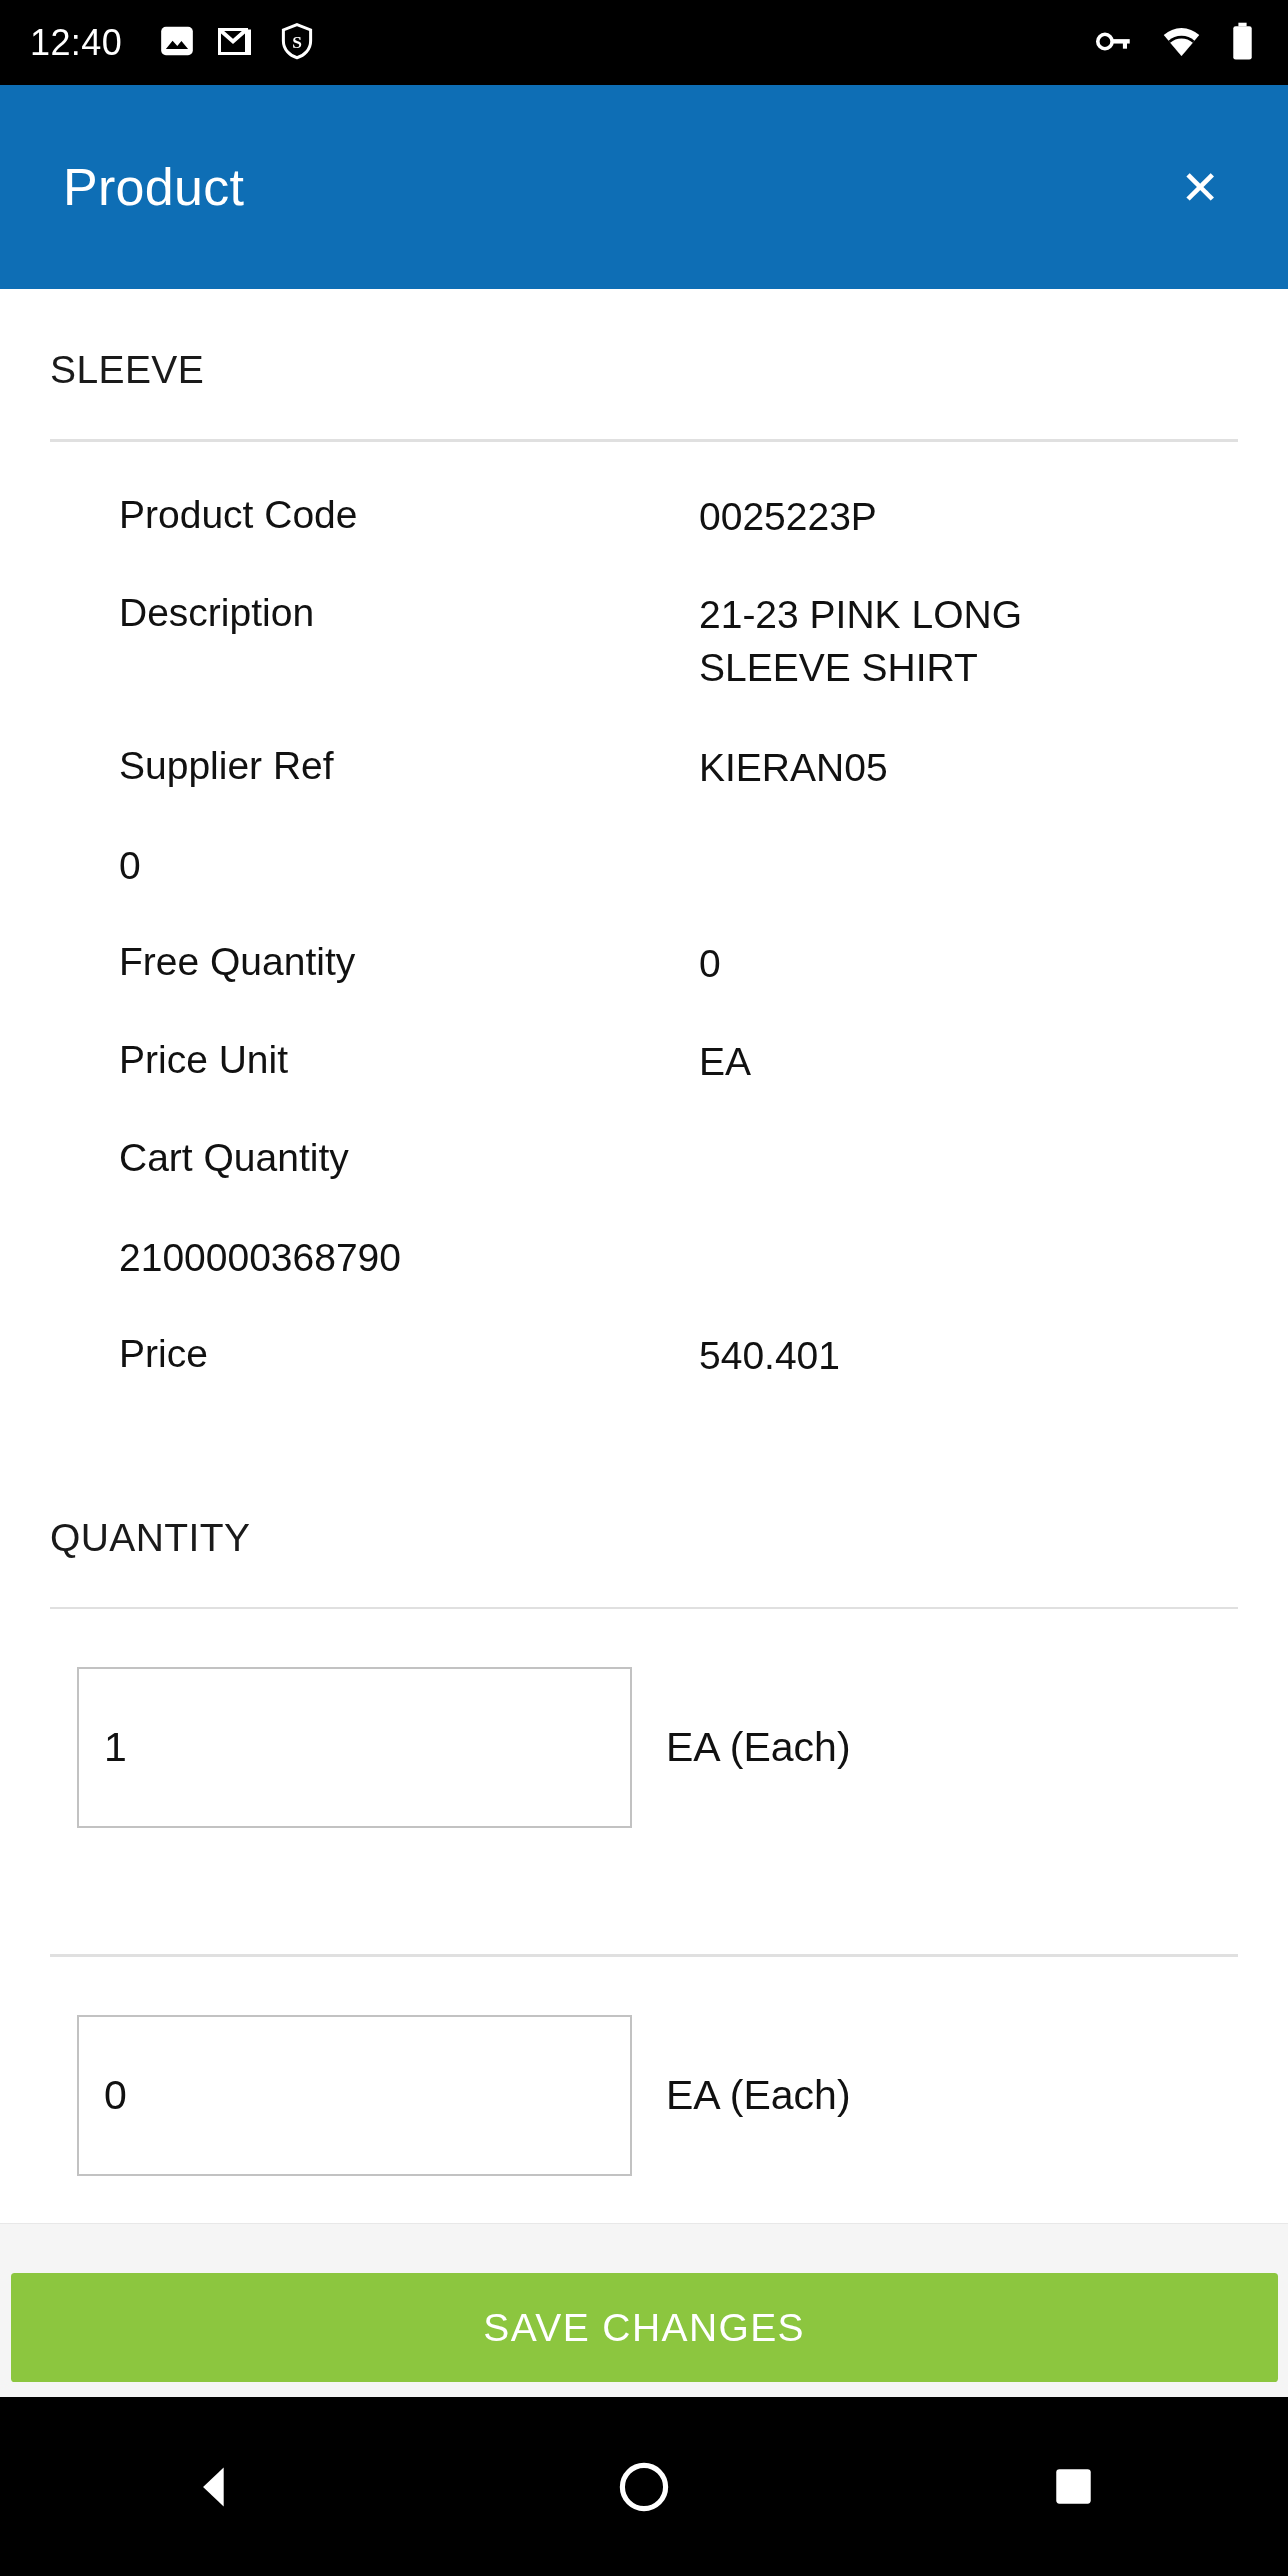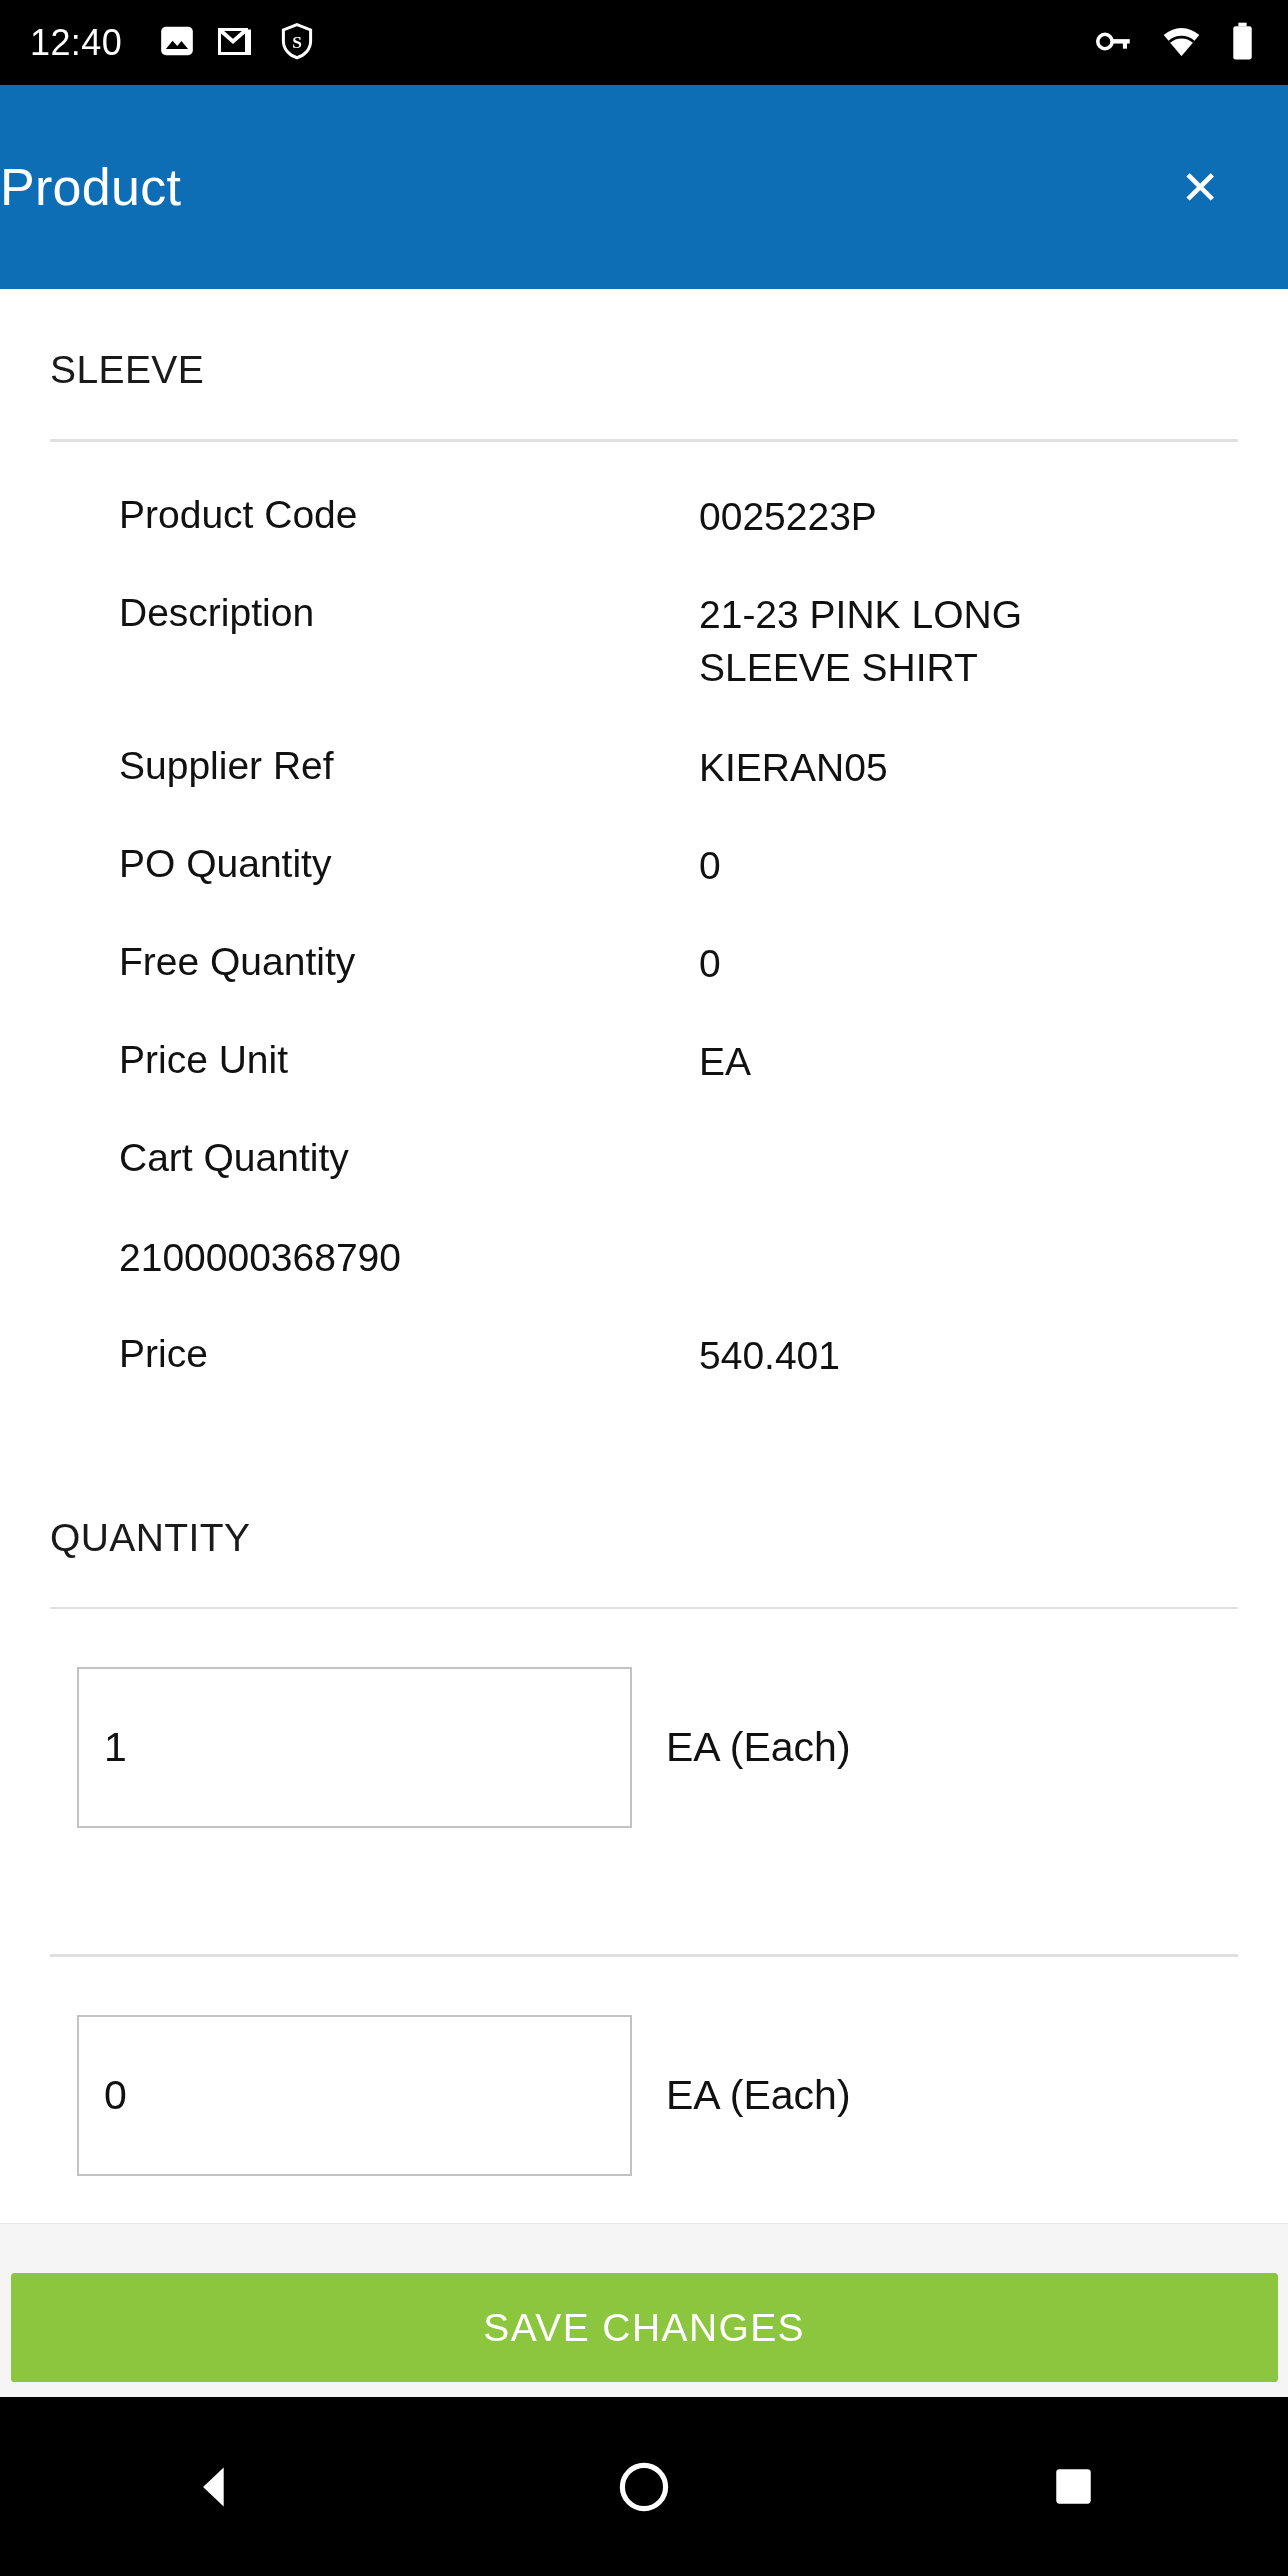--- a/index.html
+++ b/index.html
@@ -29,21 +29,21 @@
   .sb-icon { display:block; }
 
   
   .appbar {
     position:absolute; top:85px; left:0; width:1288px; height:204px;
     background:#0E6EB5;
     display:flex; align-items:center;
   }
   .appbar-title {
     color:#ffffff; font-size:52px; font-weight:400;
-    letter-spacing:0.3px;
+    margin-left:63px; letter-spacing:0.3px;
   }
   .appbar-close {
     margin-left:auto; margin-right:68px;
     color:#ffffff; font-size:47px; font-weight:400; line-height:1;
     cursor:pointer; user-select:none;
   }
 
   
   .content {
     position:absolute; top:289px; left:0; width:1288px; height:1934px;
@@ -190,21 +190,20 @@
         <div class="detail-value">21-23 PINK LONG
 SLEEVE SHIRT</div>
       </div>
 
       <div class="detail-row" style="margin-top:47px">
         <div class="detail-label">Supplier Ref</div>
         <div class="detail-value">KIERAN05</div>
       </div>
 
       <div class="detail-row">
-        <div class="detail-label">PO Quantity</div>
         <div class="detail-value">0</div>
       </div>
 
       <div class="detail-row">
         <div class="detail-label">Free Quantity</div>
         <div class="detail-value">0</div>
       </div>
 
       <div class="detail-row">
         <div class="detail-label">Price Unit</div>

